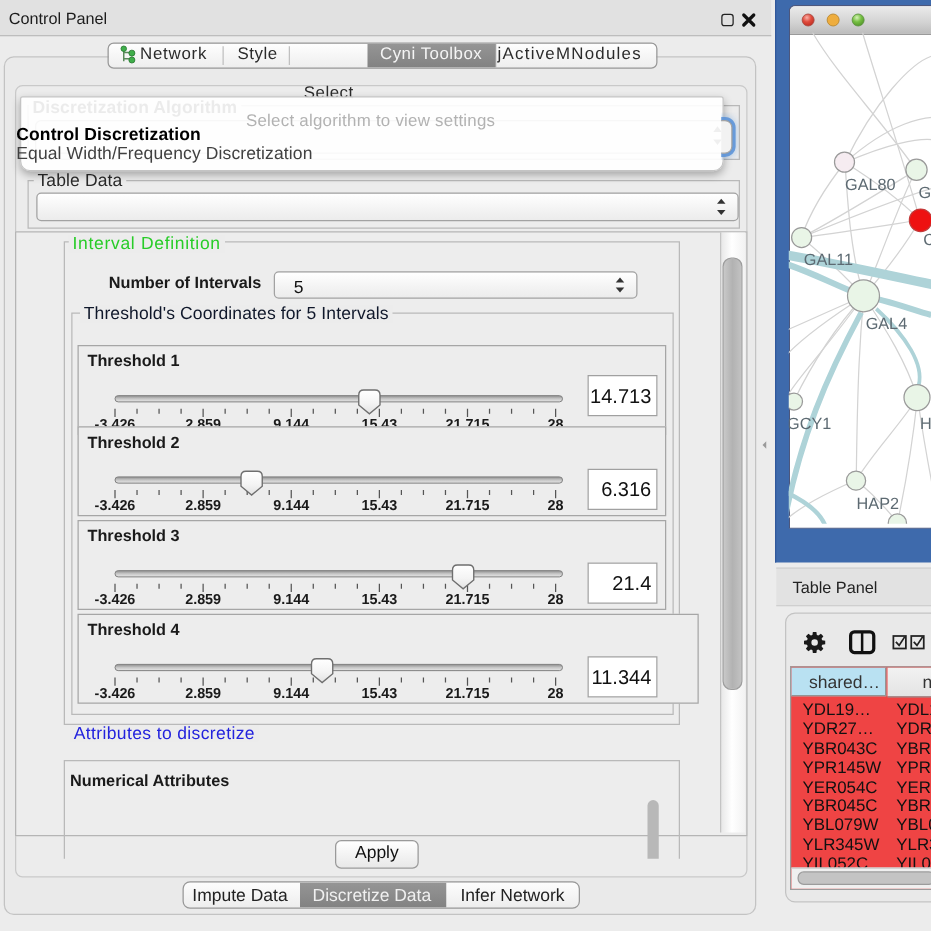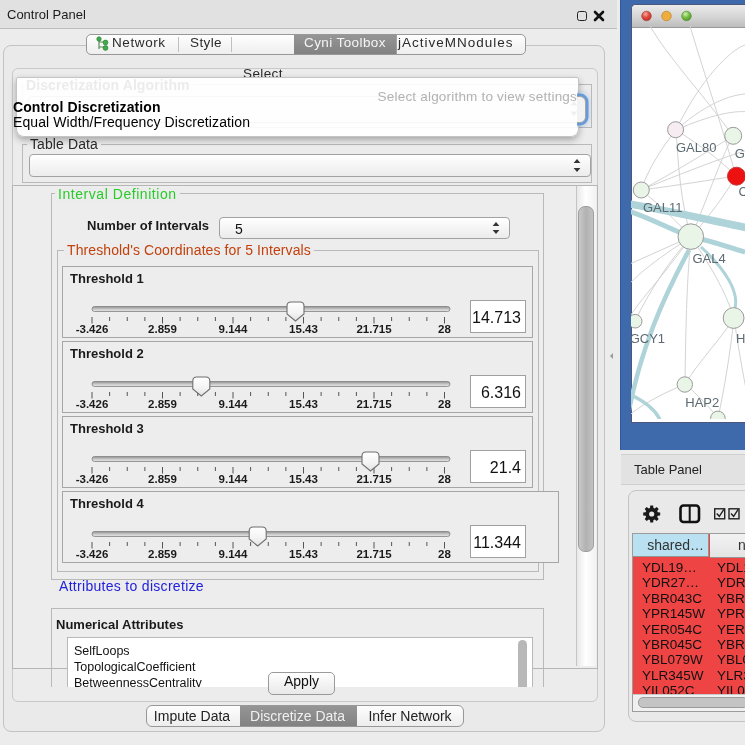--- a/index.html
+++ b/index.html
@@ -83,23 +83,23 @@
 <div class="abs" style="left:87px;top:218px;font-size:13px;font-weight:bold;color:#1a1a1a;">Number of Intervals</div>
 <div class="combo" style="left:219px;top:217px;width:289px;height:20px;">
     <span class="ct" style="top:3px;left:15px;">5</span>
   <svg class="abs" style="right:8px;top:3px;" width="10" height="14" viewBox="0 0 10 14">
    <path d="M5 1 L8.4 5 L1.6 5 Z" fill="#333"></path>
       <path d="M5 13 L8.4 9 L1.6 9 Z" fill="#333"></path>
   </svg>
 </div>
 
 <div class="group" style="left:57px;top:250px;width:480px;height:320px;"></div>
-<div class="glabel" style="left:64px;top:244px;color:#c2410c;">Threshold's Coordinates for 5 Intervals</div>
-
-<div class="tpanel" style="left:62px;top:266px;width:469px;height:70px;text-align:right;">
+<div class="glabel" style="left:64px;top:244px;color:#0f172a;">Threshold's Coordinates for 5 Intervals</div>
+
+<div class="tpanel" style="left:62px;top:276px;width:469px;height:70px;text-align:right;">
   <div class="ttitle">Threshold 1</div>
   <svg class="abs" style="left:0;top:24px;" width="469" height="46" viewBox="0 0 469 46">
     <defs>
         <linearGradient id="tg0" x1="0" y1="0" x2="0" y2="1">
           <stop offset="0" stop-color="#8e8e8e"></stop>
           <stop offset="0.5" stop-color="#c6c6c6"></stop>
           <stop offset="1" stop-color="#e8e8e8"></stop>
         </linearGradient>
         <linearGradient id="th0" x1="0" y1="0" x2="0" y2="1">
           <stop offset="0" stop-color="#ffffff"></stop>
@@ -197,41 +197,38 @@
     <text x="311.0" y="42" text-anchor="middle" font-size="11.5" font-weight="bold" fill="#1a1a1a" font-family="Liberation Sans">21.715</text>
     <text x="381.5" y="42" text-anchor="middle" font-size="11.5" font-weight="bold" fill="#1a1a1a" font-family="Liberation Sans">28</text>
     <path d="M186.2 23 L186.2 15 Q186.2 11 190.2 11 L199.2 11 Q203.2 11 203.2 15 L203.2 23 L194.7 30 Z" fill="url(#th3)" stroke="#6f6f6f" stroke-width="1.1"></path>
   </svg>
 </div>
 <div class="vbox" style="left:470px;top:525px;width:50px;height:31px;line-height:34px;padding-right:4px;">11.344</div>
 
 <div class="abs" style="left:12px;top:600px;width:584px;height:87px;overflow:hidden;">
   <div class="group" style="left:39px;top:8px;width:491px;height:120px;"></div>
   <div class="abs" style="left:44px;top:17px;font-size:13px;font-weight:bold;color:#1a1a1a;">Numerical Attributes</div>
-  <div class="abs" style="left:55px;top:37px;width:464px;height:60px;background:#fff;border:1px solid #b9b9b9;font-size:12px;color:#111;">
-     <div style="padding:5px 0 0 6px;line-height:16px;font-size:12.5px;">SelfLoops<br>TopologicalCoefficient<br>BetweennessCentrality</div>
-  </div>
   <div class="abs" style="left:506px;top:40px;width:9px;height:60px;background:#b8b8b8;border-radius:4.5px;"></div>
 </div>
 
 <div class="glabel" style="left:56px;top:579.5px;color:#2222dd;letter-spacing:0.3px;">Attributes to discretize</div>
 
 <div class="abs" style="left:268px;top:672px;width:65px;height:21px;border:1px solid #9a9a9a;border-radius:5px;background:linear-gradient(#ffffff,#e8e8e8);text-align:center;font-size:14px;color:#111;line-height:17px;">Apply</div>
 
 <div class="abs" style="left:146px;top:705px;width:316px;height:20px;background:linear-gradient(#fdfdfd,#ededed);border:1px solid #989898;border-radius:6px;overflow:hidden;">
   <div class="abs" style="left:93px;top:0;width:117px;height:20px;background:linear-gradient(#959595,#828282);"></div>
 </div>
 <div class="abs" style="left:146px;top:708px;width:92px;text-align:center;font-size:14px;color:#222;">Impute Data</div>
 <div class="abs" style="left:239px;top:708px;width:117px;text-align:center;font-size:14px;color:#f0f0f0;">Discretize Data</div>
 <div class="abs" style="left:358px;top:708px;width:104px;text-align:center;font-size:14px;color:#222;">Infer Network</div>
 
 <div class="abs" style="left:16px;top:77px;width:561px;height:58px;background:rgba(255,255,255,0.91);border:1px solid #c4c4c4;border-radius:2px 2px 8px 8px;box-shadow:0 3px 7px rgba(0,0,0,0.3);z-index:40;"></div>
-<div class="abs" style="left:16px;top:89px;width:561px;text-align:right;font-size:13.5px;letter-spacing:0.2px;color:#b2b2b2;z-index:41;">Select algorithm to view settings</div>
+<div class="abs" style="left:16px;top:89px;width:561px;text-align:center;font-size:13.5px;letter-spacing:0.2px;color:#b2b2b2;z-index:41;">Select algorithm to view settings</div>
 <div class="abs" style="left:13px;top:99px;font-size:14px;letter-spacing:0.1px;font-weight:bold;color:#000;z-index:41;">Control Discretization</div>
-<div class="abs" style="left:13px;top:114px;font-size:14px;letter-spacing:0.1px;color:#000000;z-index:41;">Equal Width/Frequency Discretization</div>
+<div class="abs" style="left:13px;top:114px;font-size:14px;letter-spacing:0.1px;color:#404040;z-index:41;">Equal Width/Frequency Discretization</div>
 
 <div class="abs" style="left:610px;top:353px;width:0;height:0;border-top:3.5px solid transparent;border-bottom:3.5px solid transparent;border-right:3.5px solid #9a9a9a;"></div>
 
 <div class="abs" style="left:620px;top:0;width:125px;height:450px;background:#3e6aac;border-left:1px solid #31589b;"></div>
 
 <div class="abs" style="left:631px;top:4px;width:114px;height:417px;border:1px solid #4d577c;border-right:none;background:#fff;overflow:hidden;border-radius:5px 0 0 0;">
   <div class="abs" style="left:0;top:0;width:114px;height:22px;background:linear-gradient(#ebebeb,#d2d2d2 60%,#bcbcbc);border-bottom:1px solid #9a9a9a;"></div>
 </div>
 <svg class="abs" style="left:631px;top:4px;z-index:5;" width="114" height="417" viewBox="0 0 114 417">
   <defs>

